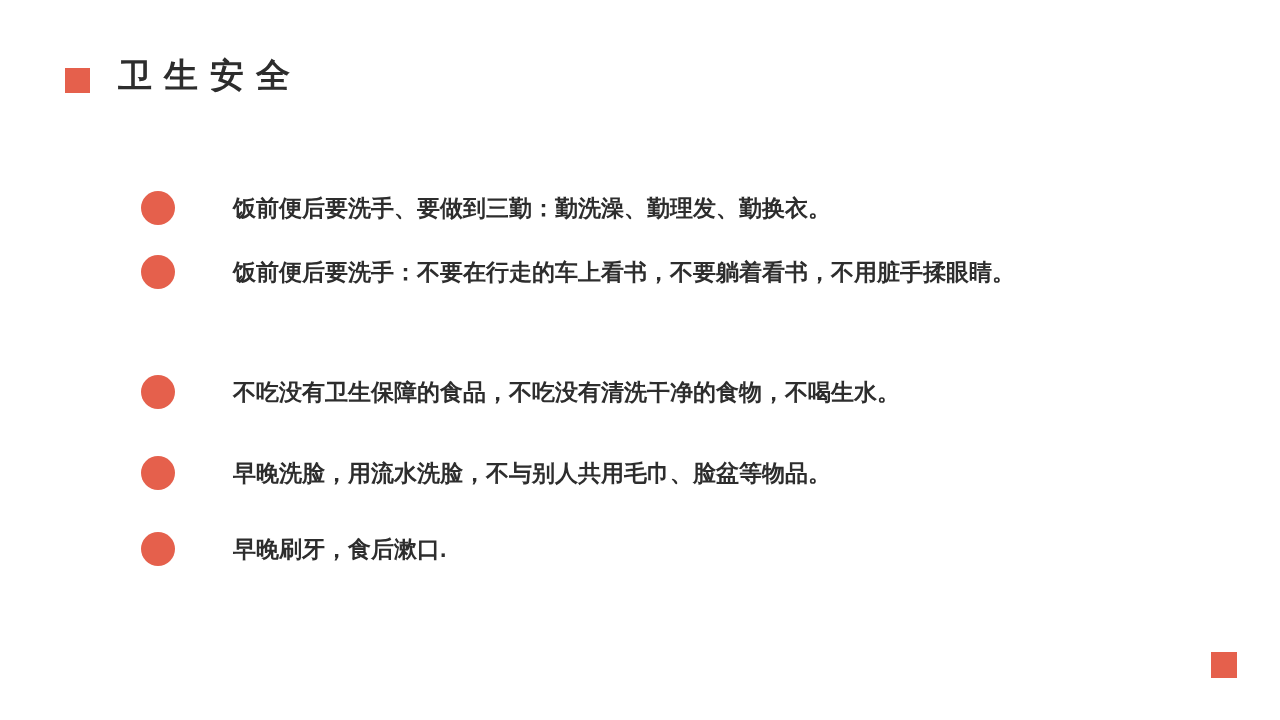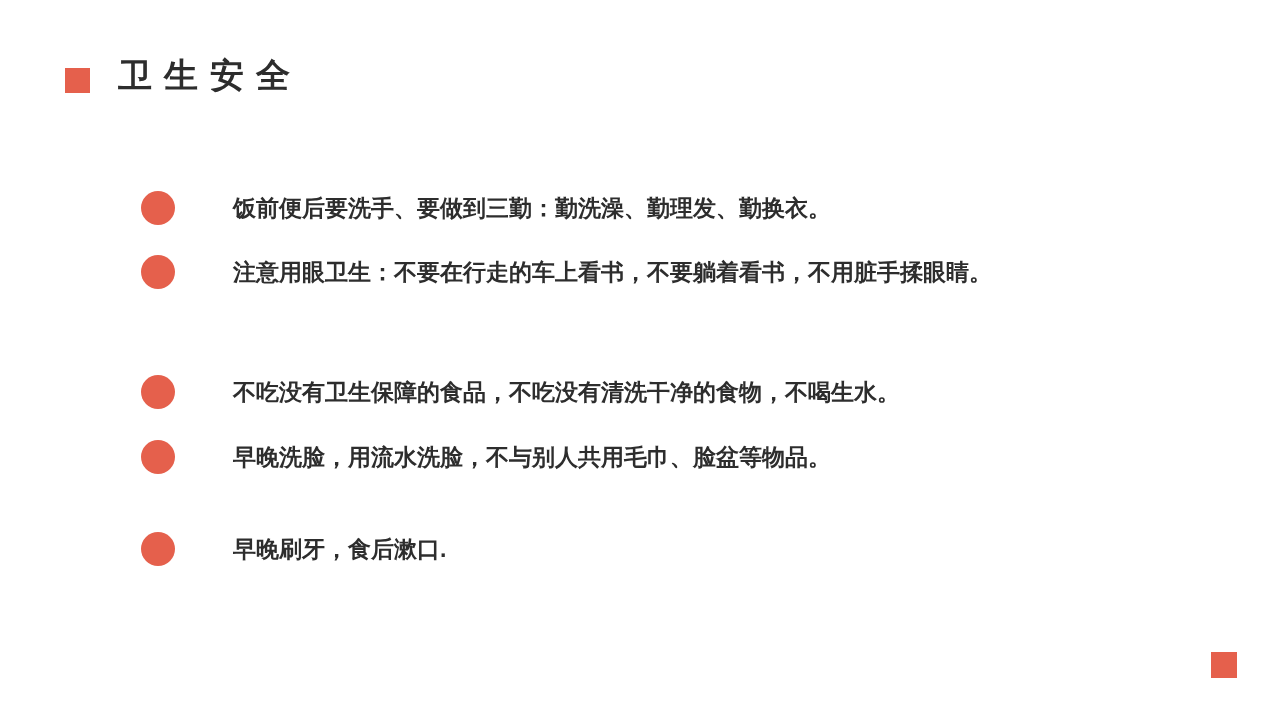--- a/index.html
+++ b/index.html
@@ -42,21 +42,21 @@
   .bullet-row {
     position: absolute;
     left: 141px;
     height: 40px;
     display: flex;
     align-items: center;
   }
   .bullet-row.r0 { top: 160px; margin-top: 28px; }
   .bullet-row.r1 { top: 252px; }
   .bullet-row.r2 { top: 344px; margin-top: 28px; }
-  .bullet-row.r3 { top: 437px; }
+  .bullet-row.r3 { top: 453px; }
   .bullet-row.r4 { top: 529px; justify-content: center; }
   .bullet-dot {
     width: 34px; height: 34px;
     border-radius: 50%;
     background: var(--accent);
     flex: 0 0 auto;
   }
   .bullet-text {
     margin-left: 58px;
     font-size: 23px;
@@ -82,21 +82,21 @@
     <div class="title-text">卫生安全</div>
   </div>
 
   <div class="bullet-row r0">
     <div class="bullet-dot"></div>
     <div class="bullet-text">饭前便后要洗手、要做到三勤：勤洗澡、勤理发、勤换衣。</div>
   </div>
 
   <div class="bullet-row r1">
     <div class="bullet-dot"></div>
-    <div class="bullet-text">注意用眼卫生：不要在行走的车上看书，不要躺着看书，不用脏手揉眼睛。</div>
+    <div class="bullet-text">饭前便后要洗手：不要在行走的车上看书，不要躺着看书，不用脏手揉眼睛。</div>
   </div>
 
   <div class="bullet-row r2">
     <div class="bullet-dot"></div>
     <div class="bullet-text">不吃没有卫生保障的食品，不吃没有清洗干净的食物，不喝生水。</div>
   </div>
 
   <div class="bullet-row r3">
     <div class="bullet-dot"></div>
     <div class="bullet-text">早晚洗脸，用流水洗脸，不与别人共用毛巾、脸盆等物品。</div>

